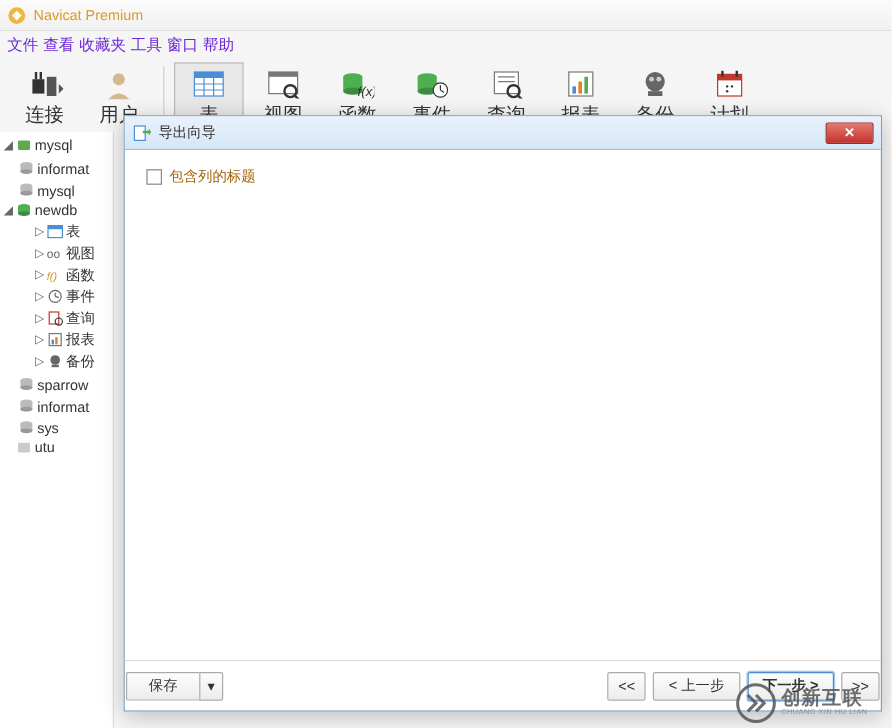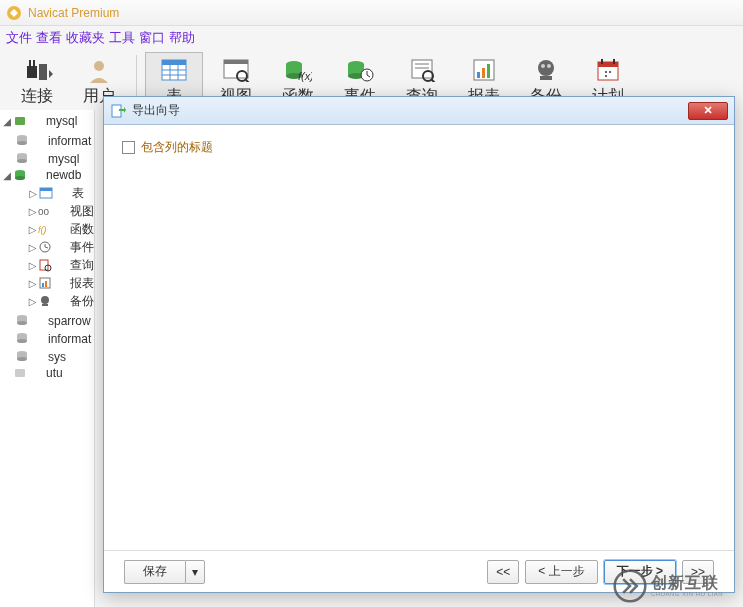--- a/index.html
+++ b/index.html
@@ -22,42 +22,42 @@
     .tool-label { font-size: 16px; color: #333; }
     .tool-sep { width: 1px; height: 50px; background: #d0d0d0; margin: 0 4px; }
 
     
     .main { display: flex; height: calc(607px - 26px - 24px - 60px); }
 
     
     .sidebar { width: 95px; background: #fff; border-right: 1px solid #ddd; overflow: hidden; padding-top: 2px; }
     .tree-item { display: flex; align-items: center; height: 18px; padding-left: 2px; font-size: 12px; color: #333; white-space: nowrap; }
     .tree-toggle { width: 10px; font-size: 10px; color: #666; text-align: center; }
-    .tree-icon { width: 16px; height: 16px; display: flex; align-items: center; justify-content: center; margin-right: 18px; }
+    .tree-icon { width: 16px; height: 16px; display: flex; align-items: center; justify-content: center; margin-right: 1px; }
     .tree-indent1 { padding-left: 14px; align-items: flex-end; }
     .tree-indent2 { padding-left: 28px; }
 
     .db-icon { fill: #4caf50; }
     .cyl-icon { fill: #bbb; }
 
     
     .dialog { position: absolute; left: 103px; top: 96px; width: 632px; height: 497px; background: #fff; border: 1px solid #7aa0c4; box-shadow: 0 4px 18px rgba(0,0,0,0.25); }
     .dlg-title { height: 28px; background: linear-gradient(#e9f2fb, #d5e6f7); display: flex; align-items: center; padding: 0 6px; border-bottom: 1px solid #a7bed5; }
     .dlg-title-icon { width: 16px; height: 16px; margin-right: 6px; }
     .dlg-title-text { font-size: 12px; color: #333; flex: 1; }
     .dlg-close { width: 40px; height: 18px; background: linear-gradient(#e07a6f,#c9302c); border: 1px solid #a02820; border-radius: 2px; display: flex; align-items: center; justify-content: center; }
     .dlg-close-x { color: #fff; font-size: 11px; font-weight: bold; }
 
     .dlg-body { padding: 14px 18px; height: calc(100% - 28px - 42px); }
     .dlg-heading { color: #2276d2; font-size: 15px; margin-bottom: 40px; }
     .dlg-check-row { display: flex; align-items: center; margin-bottom: 6px; font-size: 12px; color: #a16207; }
     .dlg-check { width: 13px; height: 13px; border: 1px solid #888; margin-right: 6px; display: flex; align-items: center; justify-content: center; background: #fff; }
     .dlg-check.checked::after { content: "✓"; font-size: 11px; color: #2276d2; line-height: 1; }
 
-    .dlg-footer { height: 42px; border-top: 1px solid #ddd; display: flex; align-items: center; padding: 0 20px; gap: 6px; }
+    .dlg-footer { height: 42px; border-top: 1px solid #ddd; display: flex; align-items: center; padding: 0 1px; gap: 6px; }
     .ft-spacer { flex: 1; }
     .ft-btn { height: 24px; border: 1px solid #aaa; background: linear-gradient(#fdfdfd,#ececec); border-radius: 2px; font-size: 12px; padding: 0 12px; display: flex; align-items: center; justify-content: center; color: #333; }
     .ft-btn.small { padding: 0 8px; }
     .ft-btn.primary { border-color: #4a8fd6; box-shadow: 0 0 0 1px #9ec8f0; font-weight: bold; }
     .ft-save-group { display: flex; }
     .ft-save-group .ft-btn:first-child { border-right: none; border-radius: 2px 0 0 2px; padding: 0 18px; }
     .ft-save-group .ft-btn:last-child { width: 20px; padding: 0; border-radius: 0 2px 2px 0; }
 
     
     .watermark { position: absolute; right: 20px; bottom: 4px; display: flex; align-items: center; opacity: 0.85; }

